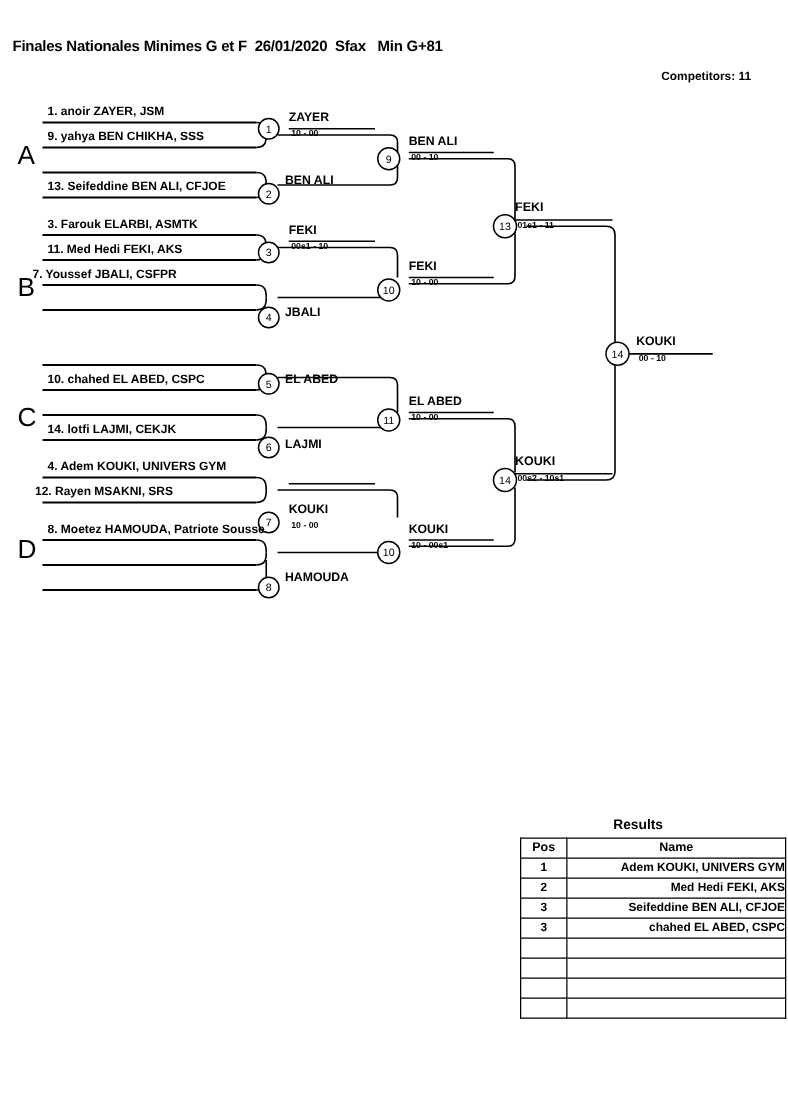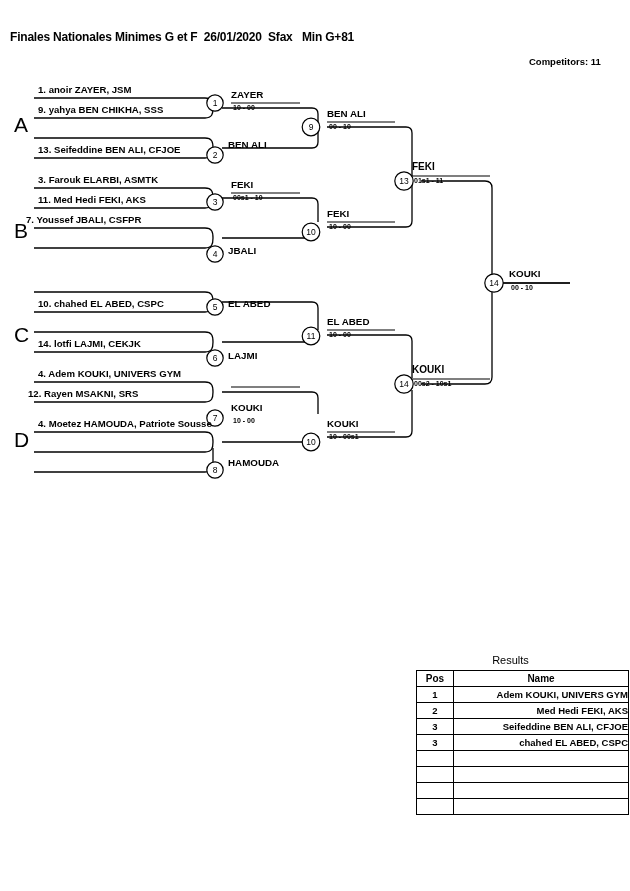--- a/index.html
+++ b/index.html
@@ -26,21 +26,21 @@
   .entry{font-size:9.6px;font-weight:bold;}
   .sect{position:absolute;font-size:21px;font-weight:normal;white-space:pre;}
   .win{position:absolute;white-space:pre;font-size:9.8px;font-weight:bold;}
   .win.big{font-size:10px;font-weight:bold;}
   .score{position:absolute;white-space:pre;font-size:7px;font-weight:bold;}
   .mnum{position:absolute;white-space:pre;font-size:8.5px;text-align:center;
         width:16px;line-height:16px;}
 
   
   .res-wrap{position:absolute;left:416px;top:654px;width:189px;}
-  .res-title{text-align:center;font-size:11px;font-weight:normal;margin-bottom:4px;}
+  .res-title{text-align:center;font-size:11px;font-weight:bold;margin-bottom:4px;}
   table.results{border-collapse:collapse;width:213px;border:1.6px solid #000;}
   table.results td,table.results th{
     border:1px solid #000;height:15px;font-size:9.5px;font-weight:bold;padding:0;
   }
   table.results th{font-size:10px;}
   .c-pos{width:36px;text-align:center;}
   .c-name{text-align:center;padding-left:0;}
   .c-name.l{text-align:right;padding-left:5px;}
 </style>
 </head>
@@ -159,21 +159,21 @@
   <div class="lbl entry" style="left:38px;top:174px;">3. Farouk ELARBI, ASMTK</div>
   <div class="lbl entry" style="left:38px;top:194px;">11. Med Hedi FEKI, AKS</div>
   <div class="lbl entry" style="left:26px;top:214px;">7. Youssef JBALI, CSFPR</div>
   <div class="lbl entry" style="left:38px;top:234px;"></div>
   <div class="lbl entry" style="left:38px;top:278px;"></div>
   <div class="lbl entry" style="left:38px;top:298px;">10. chahed EL ABED, CSPC</div>
   <div class="lbl entry" style="left:38px;top:318px;"></div>
   <div class="lbl entry" style="left:38px;top:338px;">14. lotfi LAJMI, CEKJK</div>
   <div class="lbl entry" style="left:38px;top:368px;">4. Adem KOUKI, UNIVERS GYM</div>
   <div class="lbl entry" style="left:28px;top:388px;">12. Rayen MSAKNI, SRS</div>
-  <div class="lbl entry" style="left:38px;top:418px;">4. Moetez HAMOUDA, Patriote Sousse</div>
+  <div class="lbl entry" style="left:38px;top:418px;">8. Moetez HAMOUDA, Patriote Sousse</div>
   <div class="lbl entry" style="left:38px;top:438px;"></div>
 
   <div class="mnum" style="left:207px;top:95px;">1</div>
   <div class="mnum" style="left:207px;top:147px;">2</div>
   <div class="mnum" style="left:207px;top:194px;">3</div>
   <div class="mnum" style="left:207px;top:246px;">4</div>
   <div class="mnum" style="left:207px;top:299px;">5</div>
   <div class="mnum" style="left:207px;top:350px;">6</div>
   <div class="mnum" style="left:207px;top:410px;">7</div>
   <div class="mnum" style="left:207px;top:462px;">8</div>

